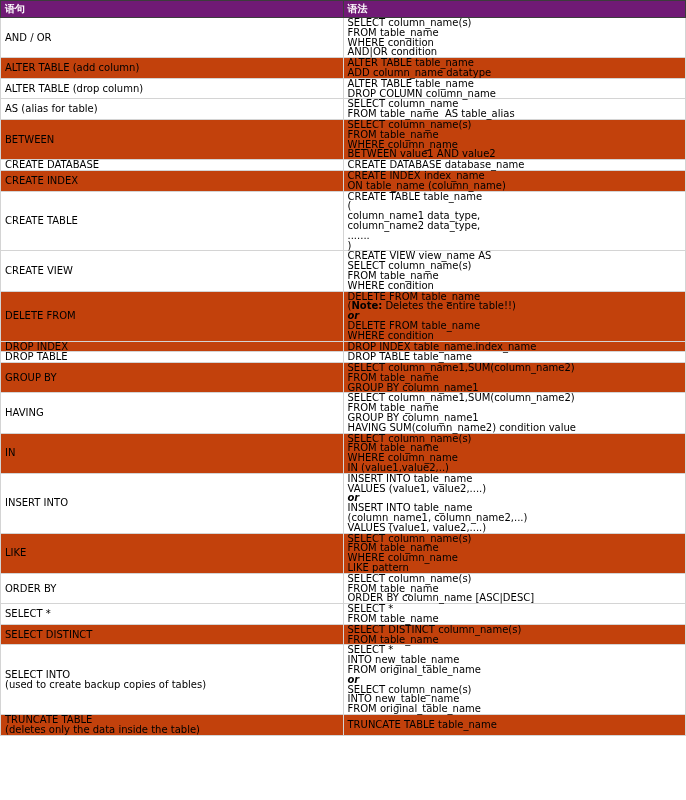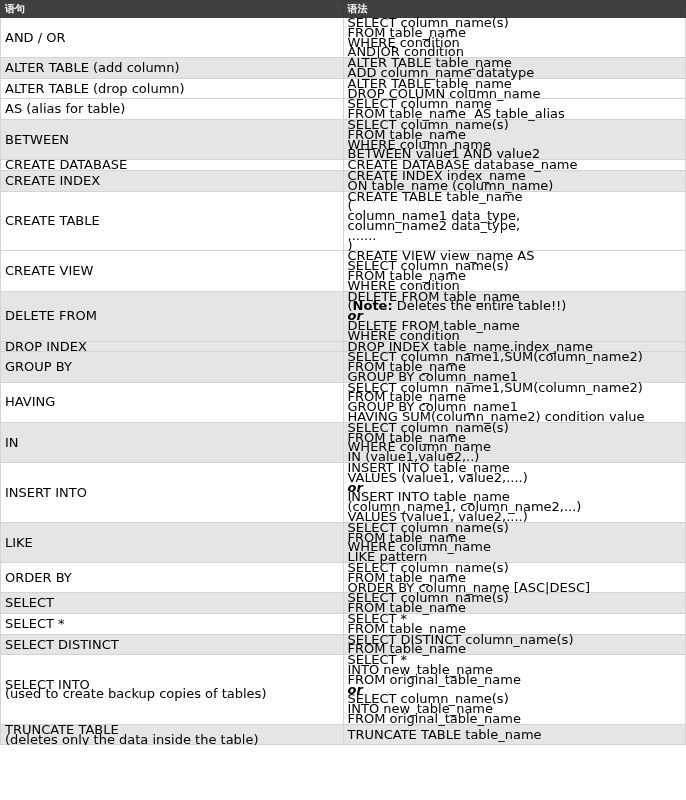--- a/index.html
+++ b/index.html
@@ -1,27 +1,27 @@
 <!DOCTYPE html>
 <html><head>
 <meta charset="utf-8">
 <style>
   html,body{margin:0;padding:0;background:#ffffff;}
   body{width:686px;font-family:"DejaVu Sans","Liberation Sans",sans-serif;position:relative;}
   .page{position:relative;width:686px;}
   table.sqlref{width:686px;border-collapse:collapse;table-layout:fixed;}
   table.sqlref th{
-    background:#404040;color:#ffffff;text-align:left;font-size:10px;
+    background:#701a75;color:#ffffff;text-align:left;font-size:10px;
     font-weight:bold;padding:1px 4px;border:1px solid #3c3c3c;height:11px;
   }
   table.sqlref td{
     border:1px solid #d4d4d4;padding:0 4px;vertical-align:middle;
-    font-size:13px;color:#000000;background:#ffffff;
+    font-size:10px;color:#000000;background:#ffffff;
   }
-  table.sqlref tr.alt td{background:#e5e5e5;}
+  table.sqlref tr.alt td{background:#c2410c;}
   table.sqlref{border-bottom:1px solid #8d8d8d;}
   .stmt-line,.syn-line{line-height:9.8px;white-space:pre-wrap;}
   .syn-line.or{font-style:italic;font-weight:bold;}
 </style>
 </head>
 <body>
 
 <div class="page">
   <table class="sqlref">
     <thead>
@@ -134,20 +134,28 @@
           </td>
         </tr>
         <tr class="alt">
           <td>
             <div class="stmt-line">DROP INDEX</div>
           </td>
           <td>
             <div class="syn-line">DROP INDEX table_name.index_name</div>
           </td>
         </tr>
+        <tr>
+          <td>
+            <div class="stmt-line">DROP TABLE</div>
+          </td>
+          <td>
+            <div class="syn-line">DROP TABLE table_name</div>
+          </td>
+        </tr>
         <tr class="alt">
           <td>
             <div class="stmt-line">GROUP BY</div>
           </td>
           <td>
             <div class="syn-line">SELECT column_name1,SUM(column_name2)</div>
             <div class="syn-line">FROM table_name</div>
             <div class="syn-line">GROUP BY column_name1</div>
           </td>
         </tr>
@@ -200,29 +208,20 @@
         <tr>
           <td>
             <div class="stmt-line">ORDER BY</div>
           </td>
           <td>
             <div class="syn-line">SELECT column_name(s)</div>
             <div class="syn-line">FROM table_name</div>
             <div class="syn-line">ORDER BY column_name [ASC|DESC]</div>
           </td>
         </tr>
-        <tr class="alt">
-          <td>
-            <div class="stmt-line">SELECT</div>
-          </td>
-          <td>
-            <div class="syn-line">SELECT column_name(s)</div>
-            <div class="syn-line">FROM table_name</div>
-          </td>
-        </tr>
         <tr>
           <td>
             <div class="stmt-line">SELECT *</div>
           </td>
           <td>
             <div class="syn-line">SELECT *</div>
             <div class="syn-line">FROM table_name</div>
           </td>
         </tr>
         <tr class="alt">

